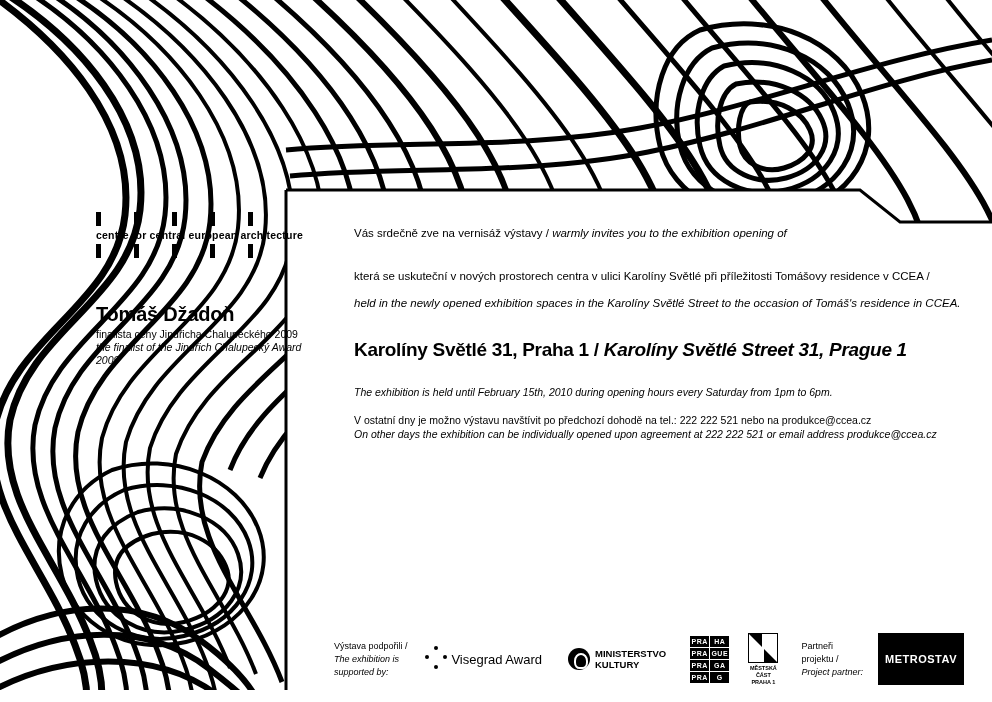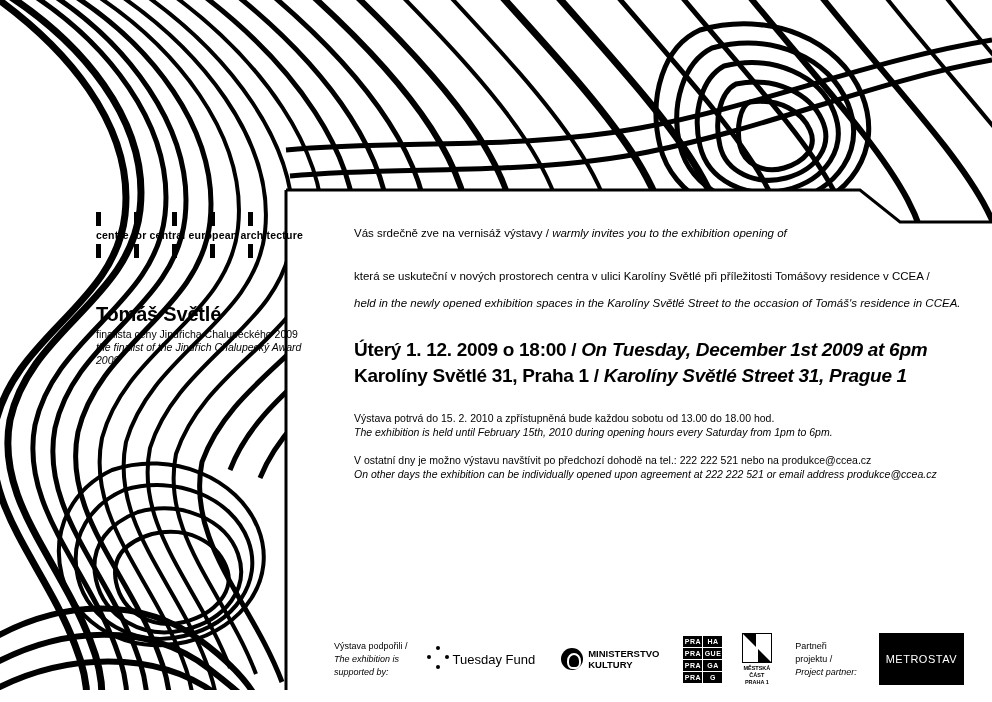--- a/index.html
+++ b/index.html
@@ -245,25 +245,25 @@
     right: 0; bottom: 0;
     border-right: 13px solid transparent;
     border-bottom: 13px solid #000;
   }
   .mc-text {
     font-size: 5.5px;
     font-weight: bold;
     line-height: 7px;
   }
   .logo-metrostav {
-    margin-left: 20px;
+    margin-left: 14px;
     background: #000;
     color: #fff;
     font-size: 11px;
-    font-weight: normal;
+    font-weight: bold;
     letter-spacing: 0.5px;
     padding: 20px 7px;
     white-space: nowrap;
   }
 </style>
 </head>
 <body>
 
 <div class="poster">
 
@@ -369,50 +369,45 @@
     <div class="logo-bars">
       <span style="left:0px"></span>
         <span style="left:38px"></span>
         <span style="left:76px"></span>
         <span style="left:114px"></span>
         <span style="left:152px"></span>
     </div>
   </div>
 
   <div class="artist">
-    <div class="artist-name">Tomáš Světlé</div>
+    <div class="artist-name">Tomáš Džadoň</div>
     <div class="artist-sub">finalista ceny Jindřicha Chalupeckého 2009</div>
     <div class="artist-sub ital">the finalist of the Jindřich Chalupecký Award</div>
     <div class="artist-sub ital">2009</div>
   </div>
 
   <div class="main">
     <div class="invite">
       <span>Vás srdečně zve na vernisáž výstavy /</span>
       <span class="en">warmly invites you to the exhibition opening of</span>
     </div>
 
 
     <div class="desc-cz">která se uskuteční v nových prostorech centra v ulici Karolíny Světlé při příležitosti Tomášovy residence v CCEA /</div>
     <div class="desc-en">held in the newly opened exhibition spaces in the Karolíny Světlé Street to the occasion of Tomáš's residence in CCEA.</div>
 
     <div class="when">
       <div>
-        <span>Úterý 1. 12. 2009 o 18:00 /</span>
-        <span class="en">On Tuesday, December 1st 2009 at 6pm</span>
-      </div>
-      <div>
         <span>Karolíny Světlé 31, Praha 1 /</span>
         <span class="en">Karolíny Světlé Street 31, Prague 1</span>
       </div>
     </div>
 
     <div class="details">
       <div class="blk">
-        <div>Výstava potrvá do 15. 2. 2010 a  zpřístupněná bude každou sobotu od 13.00 do 18.00 hod.</div>
         <div class="en">The exhibition is held until February 15th, 2010 during opening hours every Saturday from 1pm to 6pm.</div>
       </div>
       <div class="blk">
         <div>V ostatní dny je možno výstavu navštívit po předchozí dohodě na tel.: 222 222 521 nebo na produkce@ccea.cz</div>
         <div class="en">On other days the exhibition can be individually opened upon agreement at 222 222 521 or email address produkce@ccea.cz</div>
       </div>
     </div>
   </div>
 
   <div class="footer">
@@ -421,21 +416,21 @@
       <div class="en">The exhibition is supported by:</div>
     </div>
 
     <div class="logo-visegrad">
       <div class="vg-dots">
         <i style="left:9px; top:0px"></i>
         <i style="left:0px; top:9px"></i>
         <i style="left:18px; top:9px"></i>
         <i style="left:9px; top:19px"></i>
       </div>
-      <div class="vg-name">Tuesday Fund</div>
+      <div class="vg-name">Visegrad Award</div>
     </div>
 
     <div class="logo-ministry">
       <div class="min-mark"></div>
       <div class="min-text">
         <div>MINISTERSTVO</div>
         <div>KULTURY</div>
       </div>
     </div>
 

